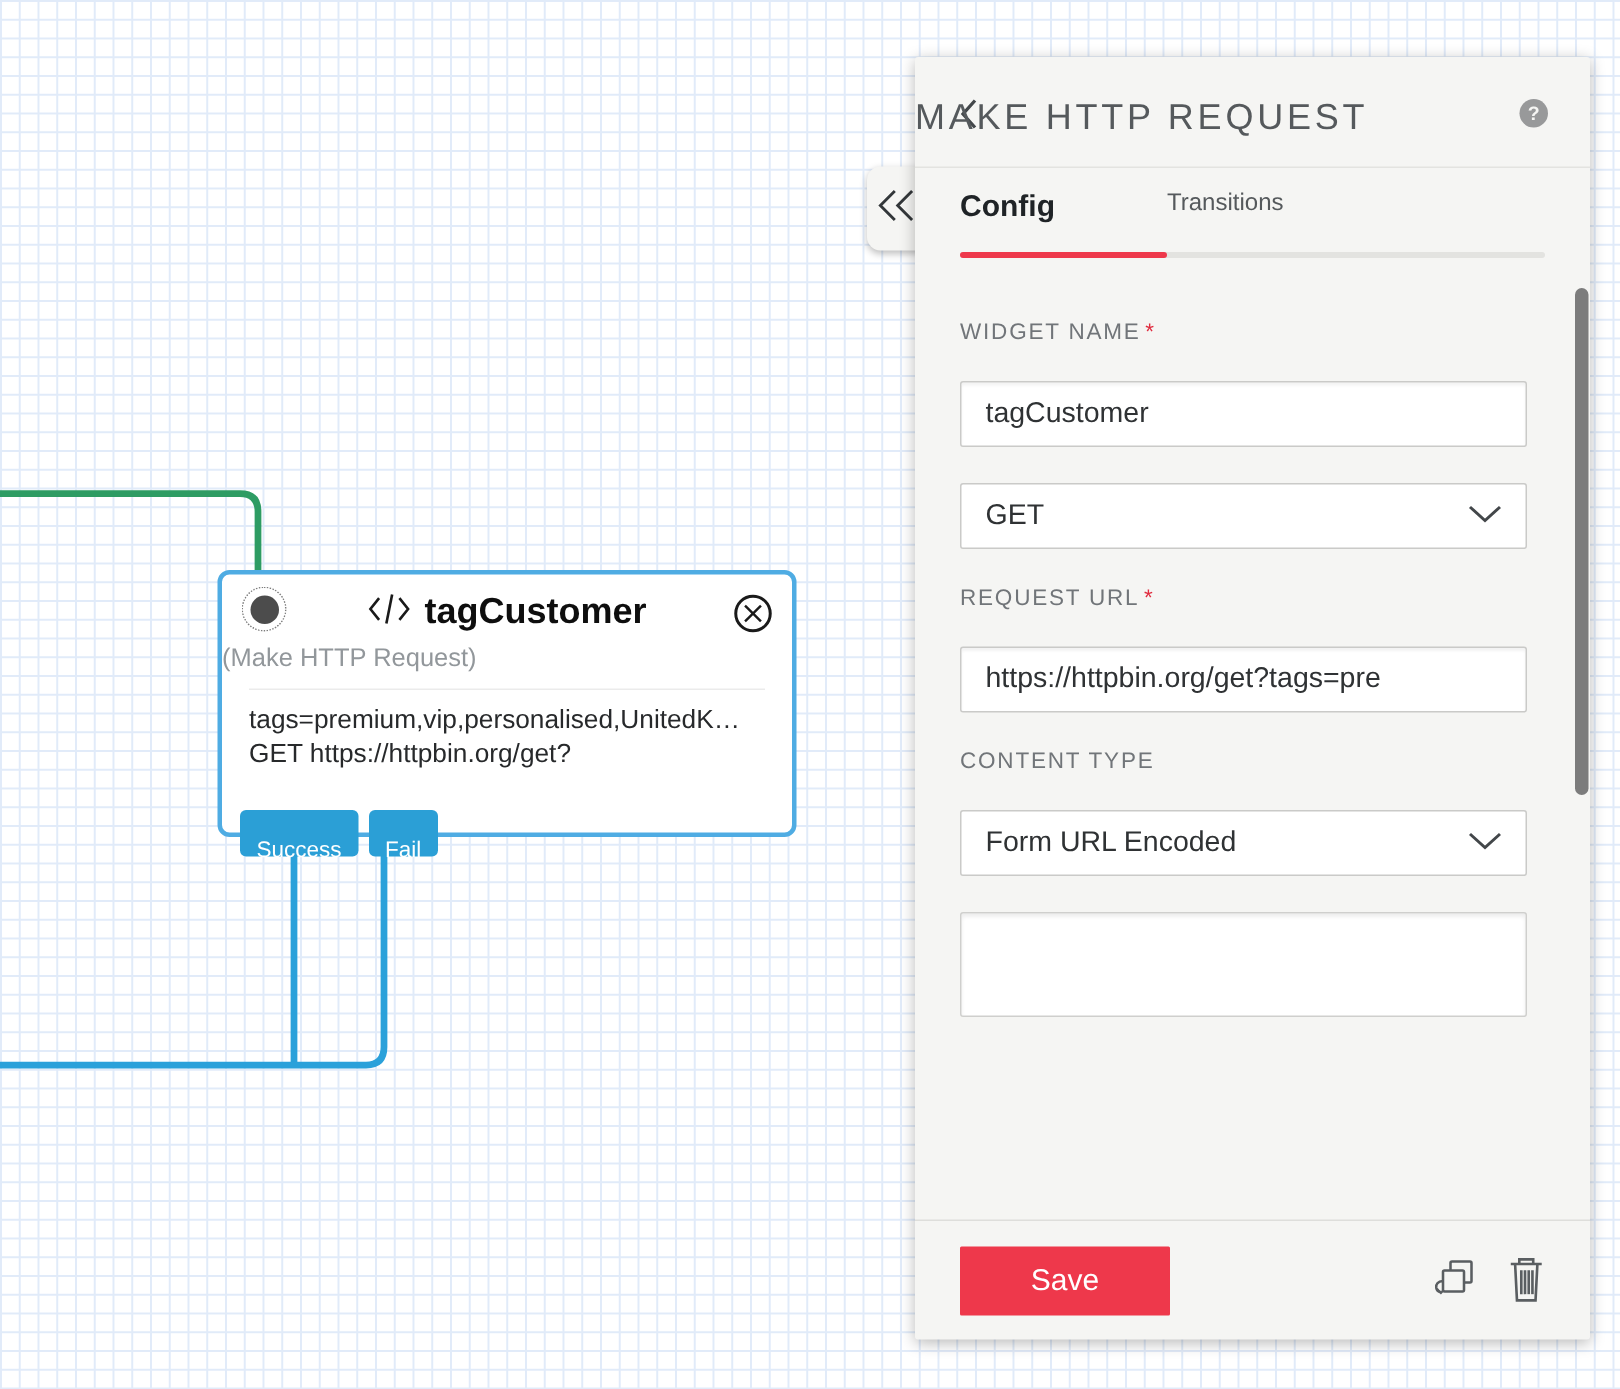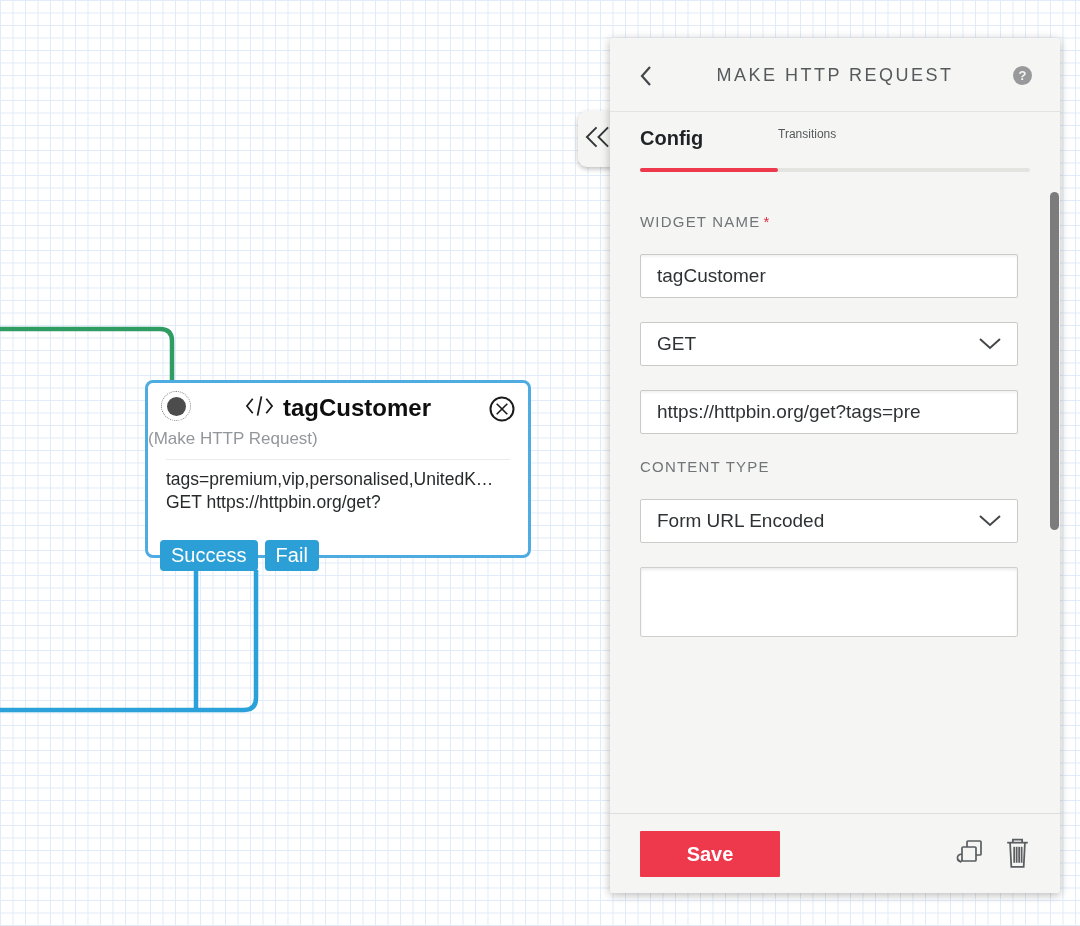--- a/index.html
+++ b/index.html
@@ -30,51 +30,51 @@
   .w-close { position:absolute; right:12px; top:12px; cursor:pointer; }
   .w-title-row {
     margin-top:11px; display:flex; align-items:center; justify-content:center; gap:9px;
   }
   .w-title { font-size:24px; font-weight:bold; color:#0e0e0e; }
   .w-subtitle { margin-top:7px; font-size:17px; color:#92979b; }
   .w-divider { margin:10px 18px 0; border-top:1px solid #ebebeb; }
   .w-body { margin:8px 18px 0; font-size:17.5px; color:#27292b; line-height:1.32; overflow:hidden; white-space:nowrap; }
   .w-badges { position:absolute; left:12px; bottom:-16px; display:flex; gap:7px; }
   .w-badge {
-    background:#2b9fd6; color:#fff; font-size:20px; line-height:30px; height:31px;
-    padding:0 11px; border-radius:4px; cursor:pointer;
+    background:#2b9fd6; color:#fff; font-size:15px; line-height:30px; height:31px;
+    padding:12px 11px; border-radius:4px; cursor:pointer;
   }
 
   
   .collapse-tab {
     position:absolute; left:578px; top:111px; width:44px; height:56px;
     background:#f5f5f3; border-radius:9px 0 0 9px; z-index:4;
     box-shadow:0 2px 5px rgba(0,0,0,0.25);
     display:flex; align-items:center; cursor:pointer; padding-left:7px;
   }
   .panel {
     position:absolute; left:610px; top:38px; width:450px; height:855px;
     background:#f5f5f3; border-radius:2px; z-index:5;
     box-shadow:0 2px 10px rgba(0,0,0,0.28);
   }
   .p-header { position:relative; height:74px; border-bottom:1px solid #e3e3e0; }
   .p-back { position:absolute; left:29px; top:27px; cursor:pointer; }
   .p-title {
-    position:absolute; left:0; right:0; top:27px; text-align:center;
-    font-size:18px; letter-spacing:2.5px; color:#55595c;
+    position:absolute; left:0; right:0; top:27px; text-align:left;
+    font-size:24px; letter-spacing:2.5px; color:#55595c;
   }
   .p-help {
     position:absolute; right:28px; top:28px; width:19px; height:19px; border-radius:50%;
     background:#98999a; color:#f5f5f3; font-size:13px; font-weight:bold;
     display:flex; align-items:center; justify-content:center; cursor:pointer;
   }
   .tabs-row { position:absolute; left:30px; top:74px; width:390px; height:62px; }
   .tab { position:absolute; top:15px; cursor:pointer; }
   .tab-config { left:0; width:138px; font-size:20px; font-weight:bold; color:#1f2326; }
-  .tab-transitions { left:138px; width:190px; font-size:12px; color:#55595c; }
+  .tab-transitions { left:138px; width:190px; font-size:16px; color:#55595c; }
   .tab-underline { position:absolute; left:0; bottom:2px; width:390px; height:4px; background:#e3e3e0; border-radius:2px; }
   .tab-underline-active { position:absolute; left:0; bottom:2px; width:138px; height:4px; background:#ee384b; border-radius:2px; z-index:1; }
 
   .p-content { position:absolute; left:30px; top:175px; width:378px; }
   .field-label {
     display:block; font-size:15px; letter-spacing:1.2px; color:#717579; margin-bottom:24px;
   }
   .req { color:#e02b3e; margin-left:3px; }
   .text-input {
     width:378px; height:44px; border:1px solid #cacac8; border-radius:2px;
@@ -94,21 +94,21 @@
     font-family:"Liberation Sans", sans-serif; font-size:18px; color:#2f3234;
     padding:8px 14px; resize:none; outline:none; display:block;
   }
   .p-footer {
     position:absolute; left:0; right:0; bottom:0; height:80px;
     border-top:1px solid #dededb;
   }
   .save-btn {
     position:absolute; left:30px; top:17px; width:140px; height:46px;
     background:#ee384b; color:#fff; border:none; border-radius:1px;
-    font-size:20px; font-weight:bold; font-family:"Liberation Sans", sans-serif; cursor:pointer;
+    font-size:20px; font-weight:normal; font-family:"Liberation Sans", sans-serif; cursor:pointer;
   }
   .footer-icons { position:absolute; right:28px; top:23px; display:flex; gap:17px; }
   .footer-icons > span { cursor:pointer; }
   .scroll-thumb {
     position:absolute; right:1px; top:154px; width:9px; height:338px;
     background:#7c7c7c; border-radius:5px; cursor:pointer;
   }
 </style>
 </head>
 <body>
@@ -190,20 +190,21 @@
 
     <div class="select-box">
       <span>GET</span>
       <span>
         <svg width="22" height="12" viewBox="0 0 22 12">
           <polyline points="1,1 11,10 21,1" fill="none" stroke="#43474a" stroke-width="2"></polyline>
         </svg>
       </span>
     </div>
 
+    <label class="field-label"><span>REQUEST URL</span><span class="req">*</span></label>
     <input class="text-input" type="text" value="https://httpbin.org/get?tags=pre" style="">
 
     <label class="field-label"><span>CONTENT TYPE</span></label>
     <div class="select-box">
       <span>Form URL Encoded</span>
       <span>
         <svg width="22" height="12" viewBox="0 0 22 12">
           <polyline points="1,1 11,10 21,1" fill="none" stroke="#43474a" stroke-width="2"></polyline>
         </svg>
       </span>

